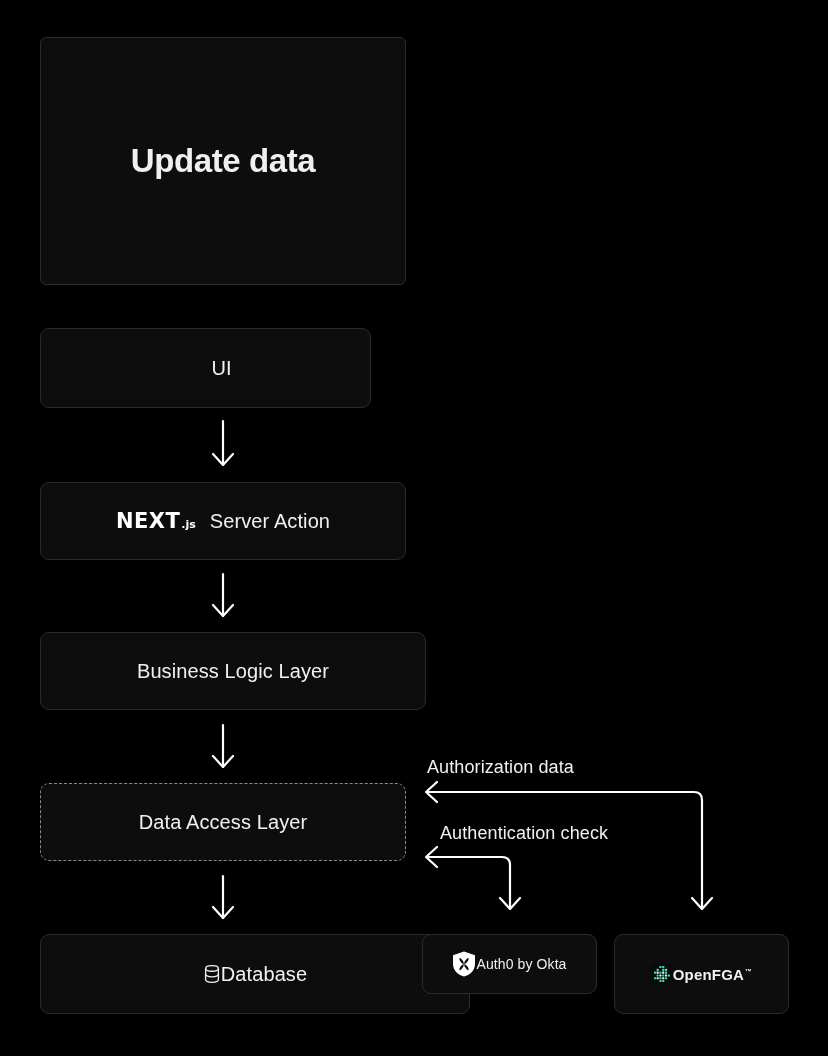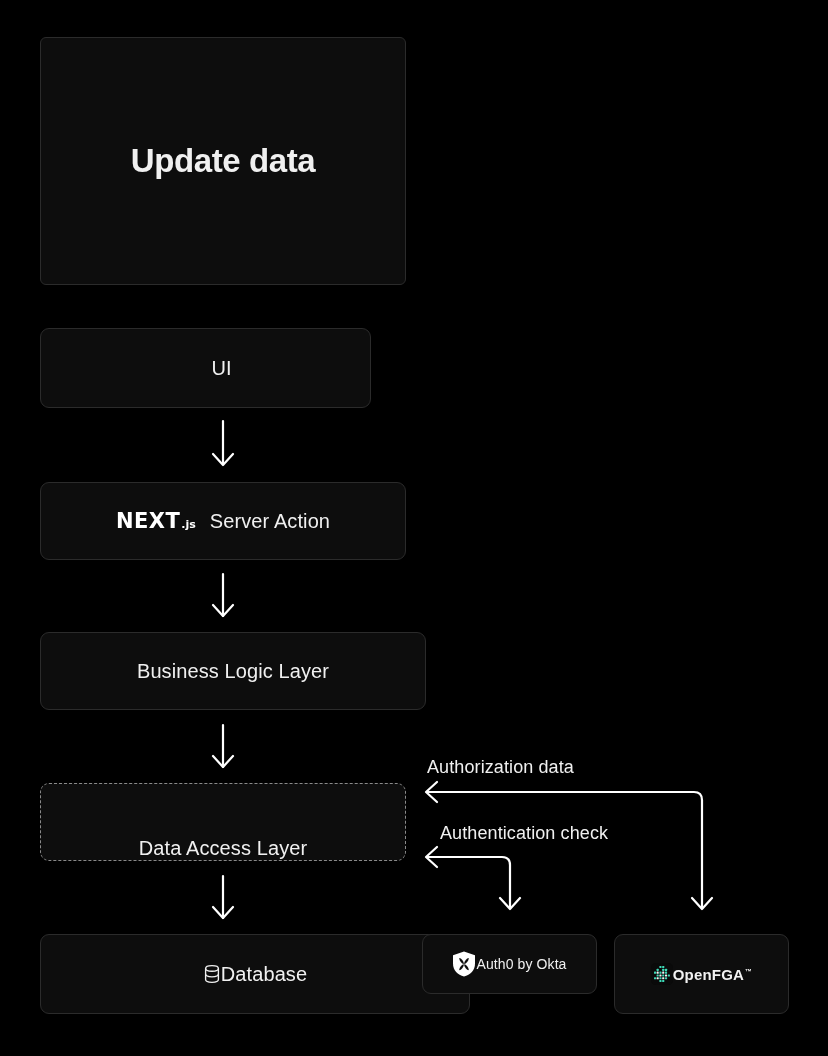--- a/index.html
+++ b/index.html
@@ -52,21 +52,21 @@
   #update-data-box .label {
     font-size: 33px;
     font-weight: 700;
     letter-spacing: -0.4px;
   }
 
   #ui-box        { left: 40px; top: 328px; width: 331px; height: 80px; padding-left: 32px; }
   #next-box      { left: 40px; top: 482px; width: 366px; height: 78px; }
   #bll-box       { left: 40px; top: 632px; width: 386px; height: 78px; }
   #dal-box       { left: 40px; top: 783px; width: 366px; height: 78px;
-                   border: 1px dashed #8a8a8a; background: #0d0d0d; align-items: flex-end; }
+                   border: 1px dashed #8a8a8a; background: #0d0d0d; }
   #db-box        { left: 40px; top: 934px; width: 430px; height: 80px; }
   #auth0-box     { left: 422px; top: 934px; width: 175px; height: 60px; }
   #openfga-box   { left: 614px; top: 934px; width: 175px; height: 80px; }
 
   
   .row {
     display: flex;
     align-items: center;
   }
 

